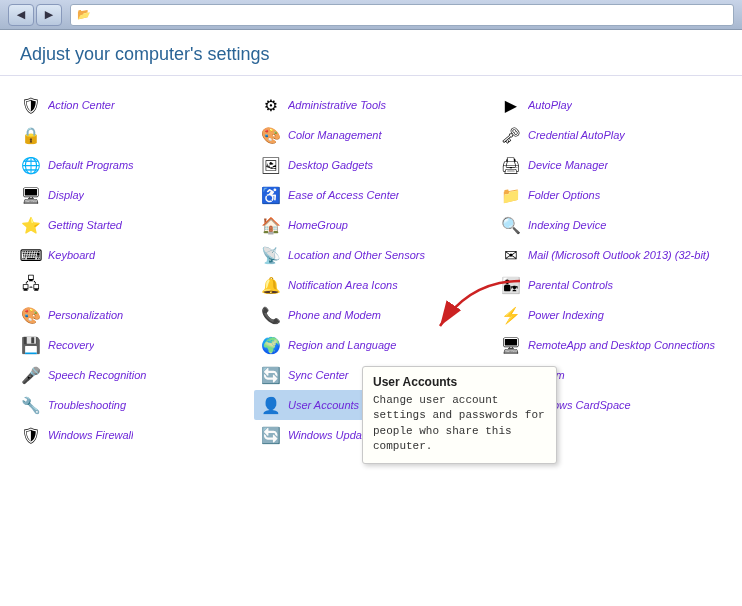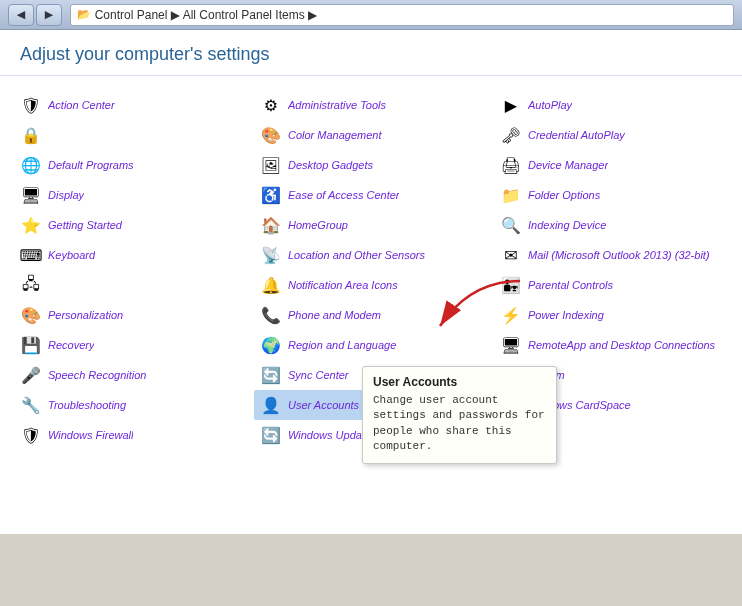--- a/index.html
+++ b/index.html
@@ -49,21 +49,21 @@
       font-size: 12px;
       color: #333;
     }
     .address-icon {
       margin-right: 4px;
       font-size: 11px;
     }
     .main-window {
       background: #f5f5f5;
       width: 742px;
-      height: 504px;
+      height: 576px;
       display: flex;
       flex-direction: column;
     }
     .page-header {
       background: white;
       padding: 14px 20px 10px 20px;
       border-bottom: 1px solid #dde;
     }
     .page-title {
       font-size: 18px;
@@ -151,21 +151,20 @@
 </head>
 <body>
 
 <div class="title-bar">
   <div class="title-bar-buttons">
     <div class="nav-btn">◀</div>
     <div class="nav-btn">▶</div>
   </div>
   <div class="address-bar">
     <span class="address-icon">📂</span>
-    <span>Control Panel  ▶  All Control Panel Items  ▶</span>
   </div>
 </div>
 
 <div class="main-window">
   <div class="page-header">
     <div class="page-title">Adjust your computer's settings</div>
   </div>
   <div class="items-area">
     <div class="items-grid" id="items-grid" style="display: flex; gap: 0px;">
     <div style="display: flex; flex-direction: column; width: 240px; min-width: 240px;">

